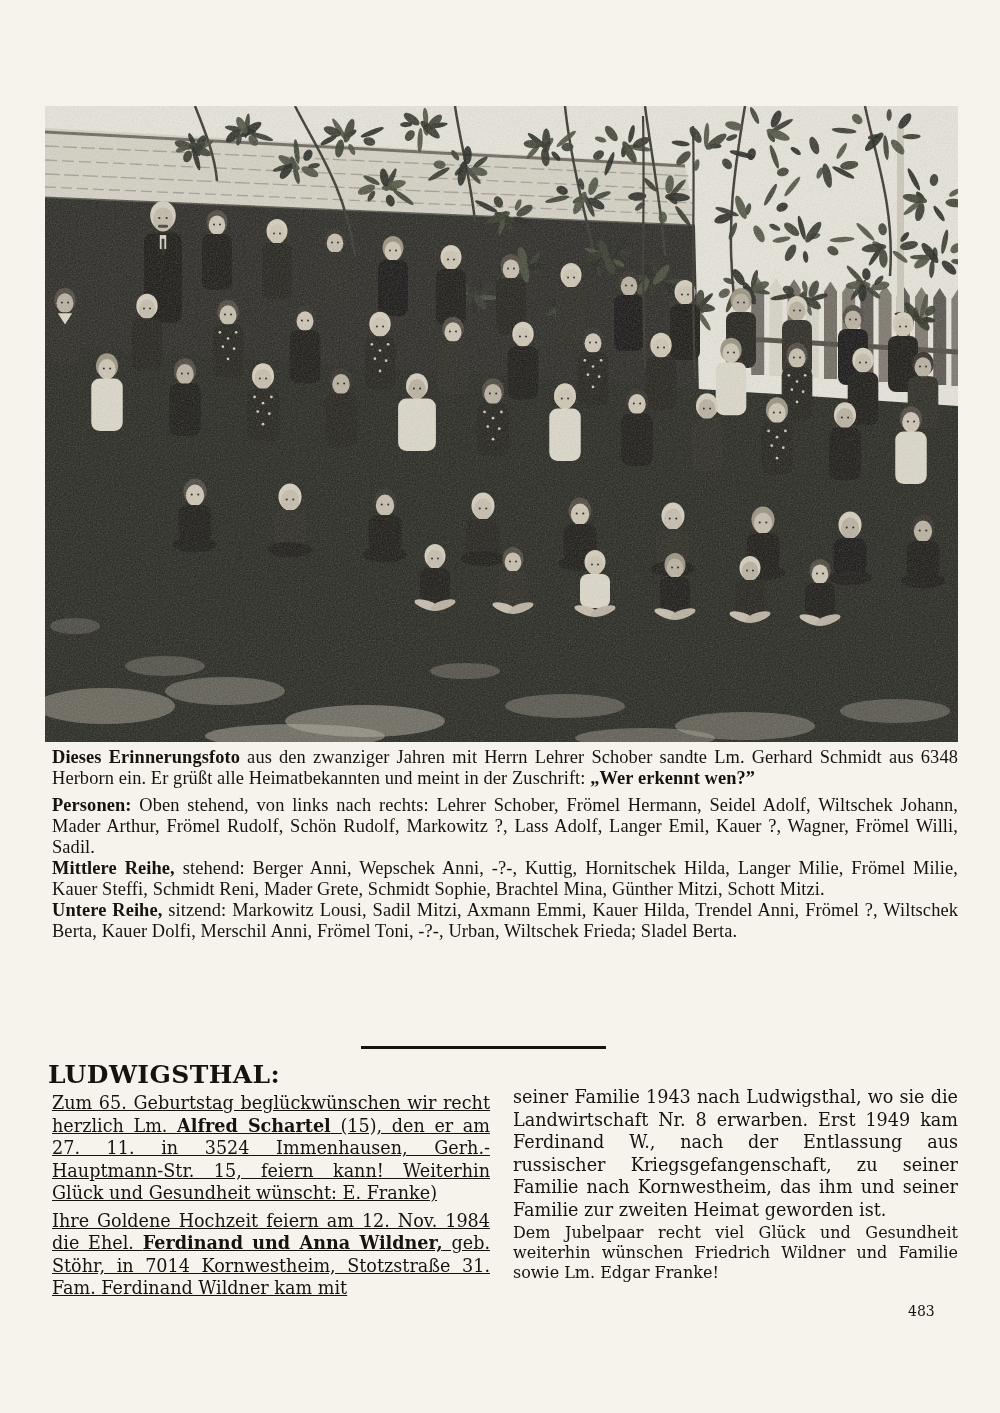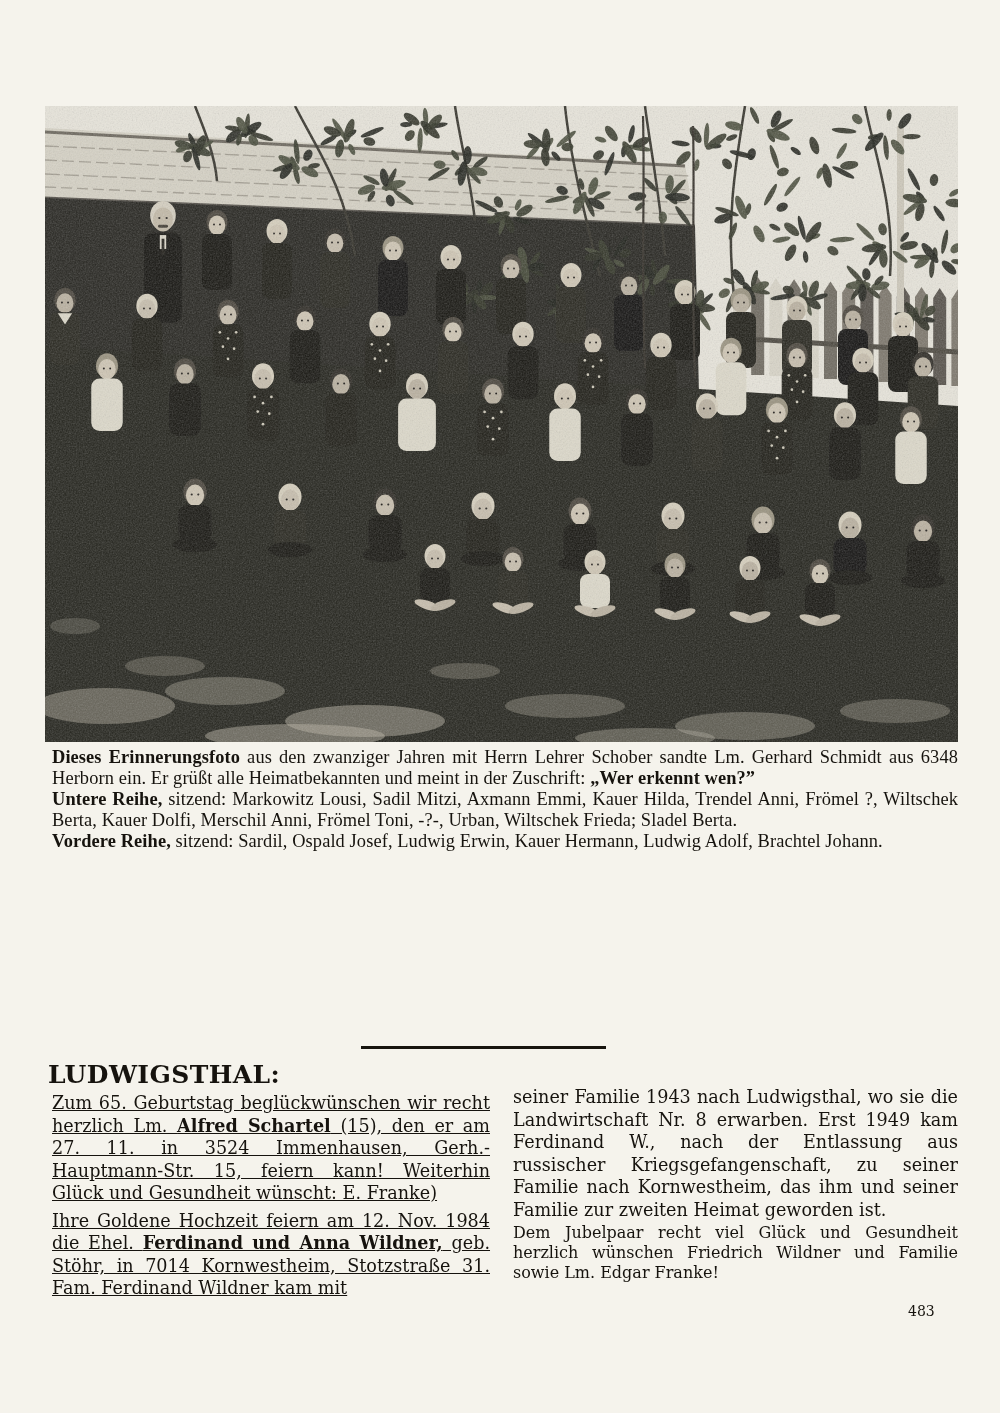--- a/index.html
+++ b/index.html
@@ -850,32 +850,33 @@
           <ellipse cx="600" cy="632" rx="70" ry="10" fill="#b5af9f" opacity="0.4"></ellipse>
           <ellipse cx="30" cy="520" rx="25" ry="8" fill="#b5af9f" opacity="0.25"></ellipse>
         </g>
 
       <rect x="0" y="0" width="913" height="636" filter="url(#grain)"></rect>
     </svg>
   </div>
 
   <div class="caption">
     <p><b>Dieses Erinnerungsfoto</b><span> aus den zwanziger Jahren mit Herrn Lehrer Schober sandte Lm. Gerhard Schmidt aus 6348 Herborn ein. Er grüßt alle Heimatbekannten und meint in der Zuschrift: </span><b>„Wer erkennt wen?”</b></p>
+    <p class="gap"><b>Personen:</b><span> Oben stehend, von links nach rechts: Lehrer Schober, Frömel Hermann, Seidel Adolf, Wiltschek Johann, Mader Arthur, Frömel Rudolf, Schön Rudolf, Markowitz ?, Lass Adolf, Langer Emil, Kauer ?, Wagner, Frömel Willi, Sadil.</span></p>
+    <p><b>Mittlere Reihe,</b><span> stehend: Berger Anni, Wepschek Anni, -?-, Kuttig, Hornitschek Hilda, Langer Milie, Frömel Milie, Kauer Steffi, Schmidt Reni, Mader Grete, Schmidt Sophie, Brachtel Mina, Günther Mitzi, Schott Mitzi.</span></p>
     <p><b>Untere Reihe,</b><span> sitzend: Markowitz Lousi, Sadil Mitzi, Axmann Emmi, Kauer Hilda, Trendel Anni, Frömel ?, Wiltschek Berta, Kauer Dolfi, Merschil Anni, Frömel Toni, -?-, Urban, Wiltschek Frieda; Sladel Berta.</span></p>
-    <p><b>Vordere Reihe,</b><span> sitzend: Sardil, Ospald Josef, Ludwig Erwin, Kauer Hermann, Ludwig Adolf, Brachtel Johann.</span></p>
   </div>
 
   <div class="rule"></div>
 
   <div class="heading">LUDWIGSTHAL:</div>
 
   <div class="colL">
     <p><span>Zum 65. Geburtstag beglückwünschen wir recht herzlich Lm. </span><b>Alfred Schartel</b><span> (15), den er am 27. 11. in 3524 Immenhausen, Gerh.-Hauptmann-Str. 15, feiern kann! Weiterhin Glück und Gesundheit wünscht: E. Franke)</span></p>
     <p class="gap"><span>Ihre Goldene Hochzeit feiern am 12. Nov. 1984 die Ehel. </span><b>Ferdinand und Anna Wildner,</b><span> geb. Stöhr, in 7014 Kornwestheim, Stotzstraße 31. Fam. Ferdinand Wildner kam mit</span></p>
   </div>
 
   <div class="colR">
     <p>seiner Familie 1943 nach Ludwigsthal, wo sie die Landwirtschaft Nr. 8 erwarben. Erst 1949 kam Ferdinand W., nach der Entlassung aus russischer Kriegsgefangenschaft, zu seiner Familie nach Kornwestheim, das ihm und seiner Familie zur zweiten Heimat geworden ist.</p>
-    <p class="small">Dem Jubelpaar recht viel Glück und Gesundheit herzlich wünschen Friedrich Wildner und Familie sowie Lm. Edgar Franke!</p>
+    <p class="small">Dem Jubelpaar recht viel Glück und Gesundheit weiterhin wünschen Friedrich Wildner und Familie sowie Lm. Edgar Franke!</p>
   </div>
 
   <div class="pageno">483</div>
 </div>
 
 </body></html>

